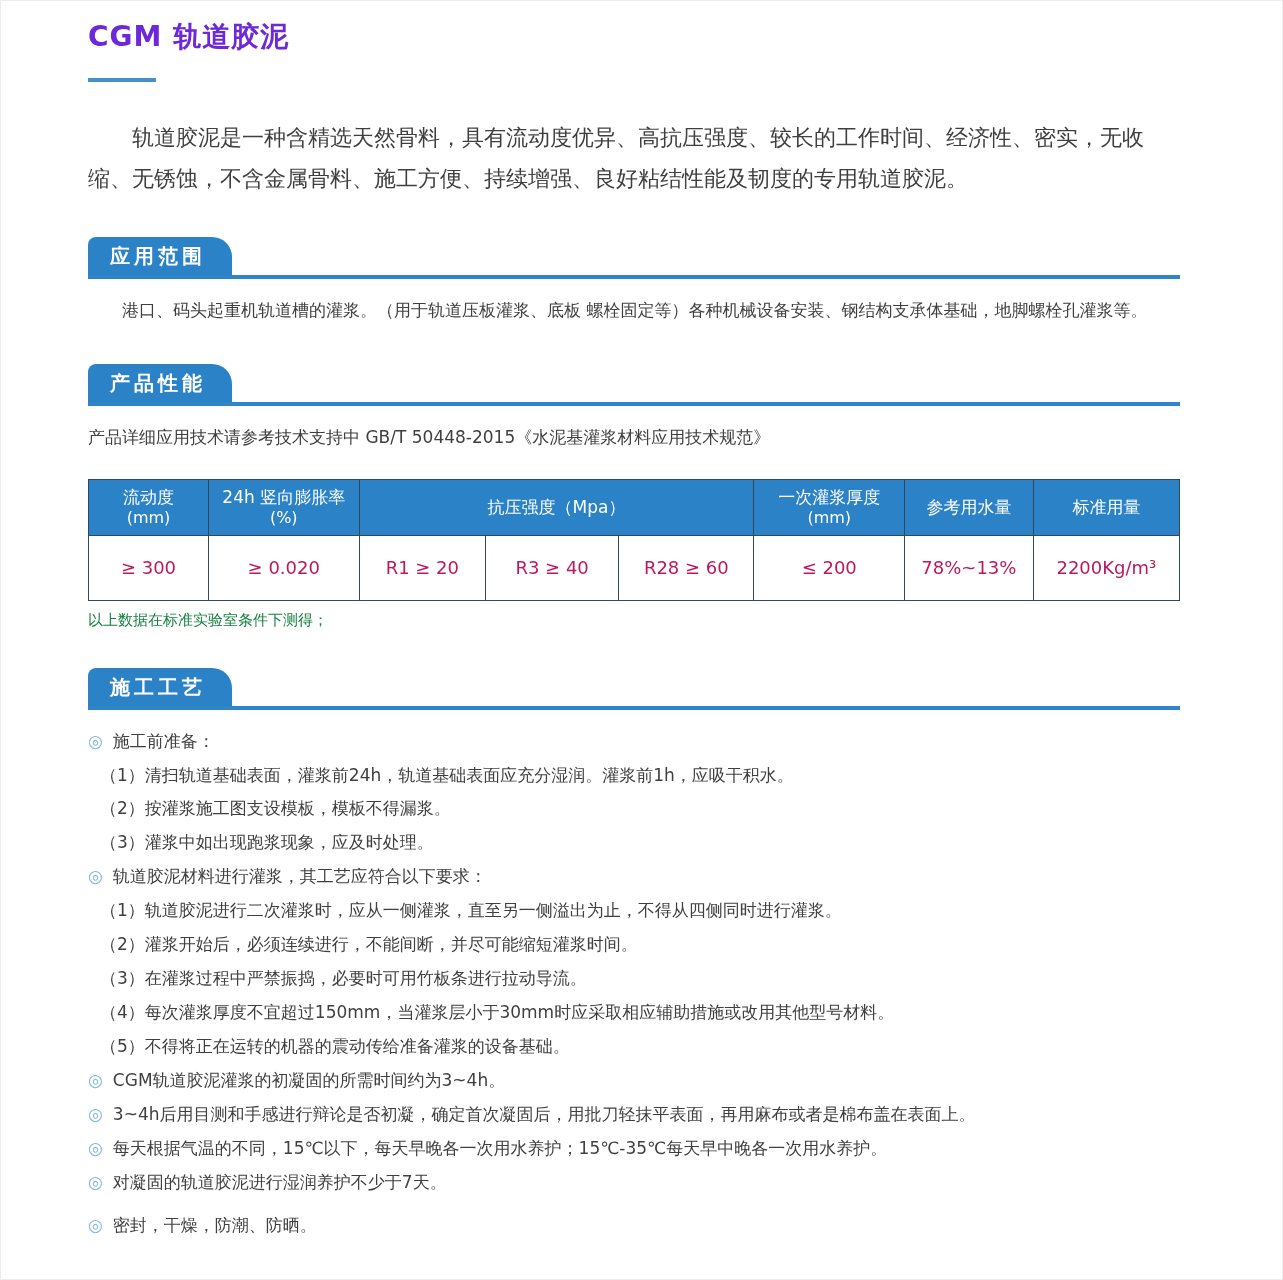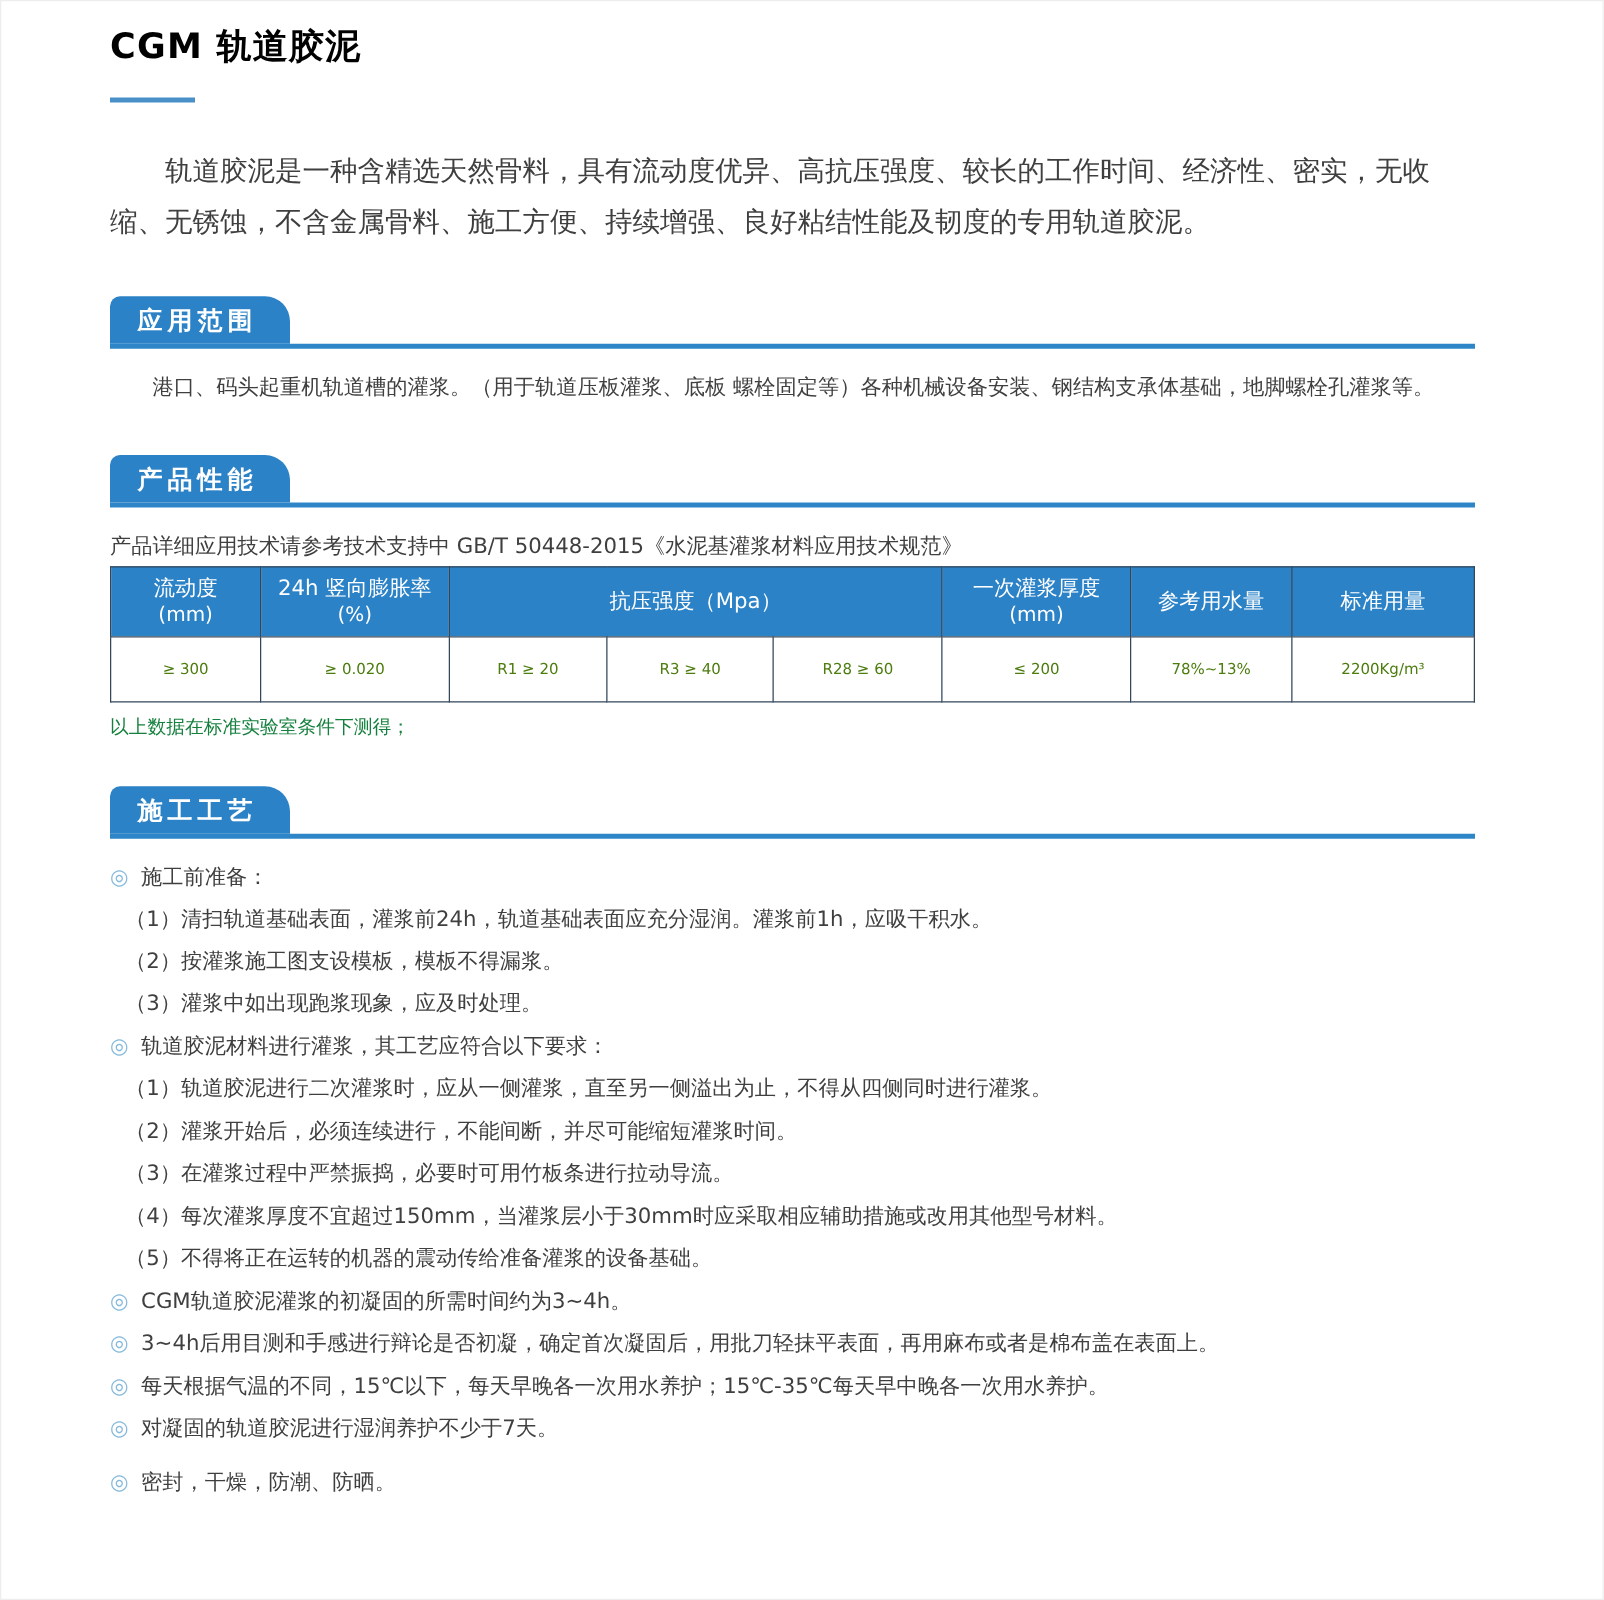--- a/index.html
+++ b/index.html
@@ -6,46 +6,46 @@
   html,body { background:#f4f4f4; }
   body { font-family:"DejaVu Sans","Liberation Sans",sans-serif; }
   .page {
     width:1283px; height:1280px; margin:0 auto; background:#ffffff;
     position:relative; overflow:hidden;
     box-shadow:inset 0 0 0 1px #ededed;
   }
   .content { padding:18px 103px 0 88px; }
 
   
-  .doc-title { color:#000000; font-size:28px; font-weight:bold; letter-spacing:1px; }
+  .doc-title { color:#6d28d9; font-size:28px; font-weight:bold; letter-spacing:1px; }
   .title-rule { width:68px; height:4px; background:#4a90c8; margin-top:22px; }
 
   
   .para { color:#3f3f3f; font-size:22px; line-height:1.85; margin-top:36px; text-indent:2em; }
 
   
   .sec-head { border-bottom:4px solid #2e86c9; margin-top:38px; line-height:0; }
   .sec-badge {
     display:inline-block; background:#2b82c6; color:#ffffff;
     font-size:20px; font-weight:bold; letter-spacing:4px;
     line-height:1; padding:9px 26px 9px 22px;
     border-radius:8px 20px 0 0;
   }
   .sec-body { color:#3f3f3f; font-size:17px; line-height:1.8; margin-top:16px; }
   .indent2 { text-indent:2em; }
   .centered { text-indent:0; }
 
   
-  table.spec { width:100%; border-collapse:collapse; table-layout:fixed; }
+  table.spec { width:100%; border-collapse:collapse; margin-top:26px; table-layout:fixed; }
   table.spec th, table.spec td { border:1px solid #33475a; text-align:center; vertical-align:middle; }
   table.spec th {
     background:#2b82c6; color:#ffffff; font-weight:normal;
     font-size:17px; height:56px; line-height:1.3; padding:2px 4px;
   }
-  table.spec td { background:#ffffff; color:#4d7c0f; font-size:12px; height:52px; }
+  table.spec td { background:#ffffff; color:#be185d; font-size:18px; height:65px; }
   .hdr-sub { display:block; font-size:16px; }
   .footnote { color:#15803d; font-size:15px; margin-top:10px; }
 
   
   ul.doclist { list-style:none; margin-top:20px; }
   ul.doclist li { color:#3f3f3f; font-size:17px; line-height:1.35; margin-bottom:11px; }
   li.li-ring { display:flex; align-items:flex-start; }
   .ring {
     color:#85b9dc; font-size:17px; flex:0 0 auto;
     margin-right:10px; position:relative; top:0px;

